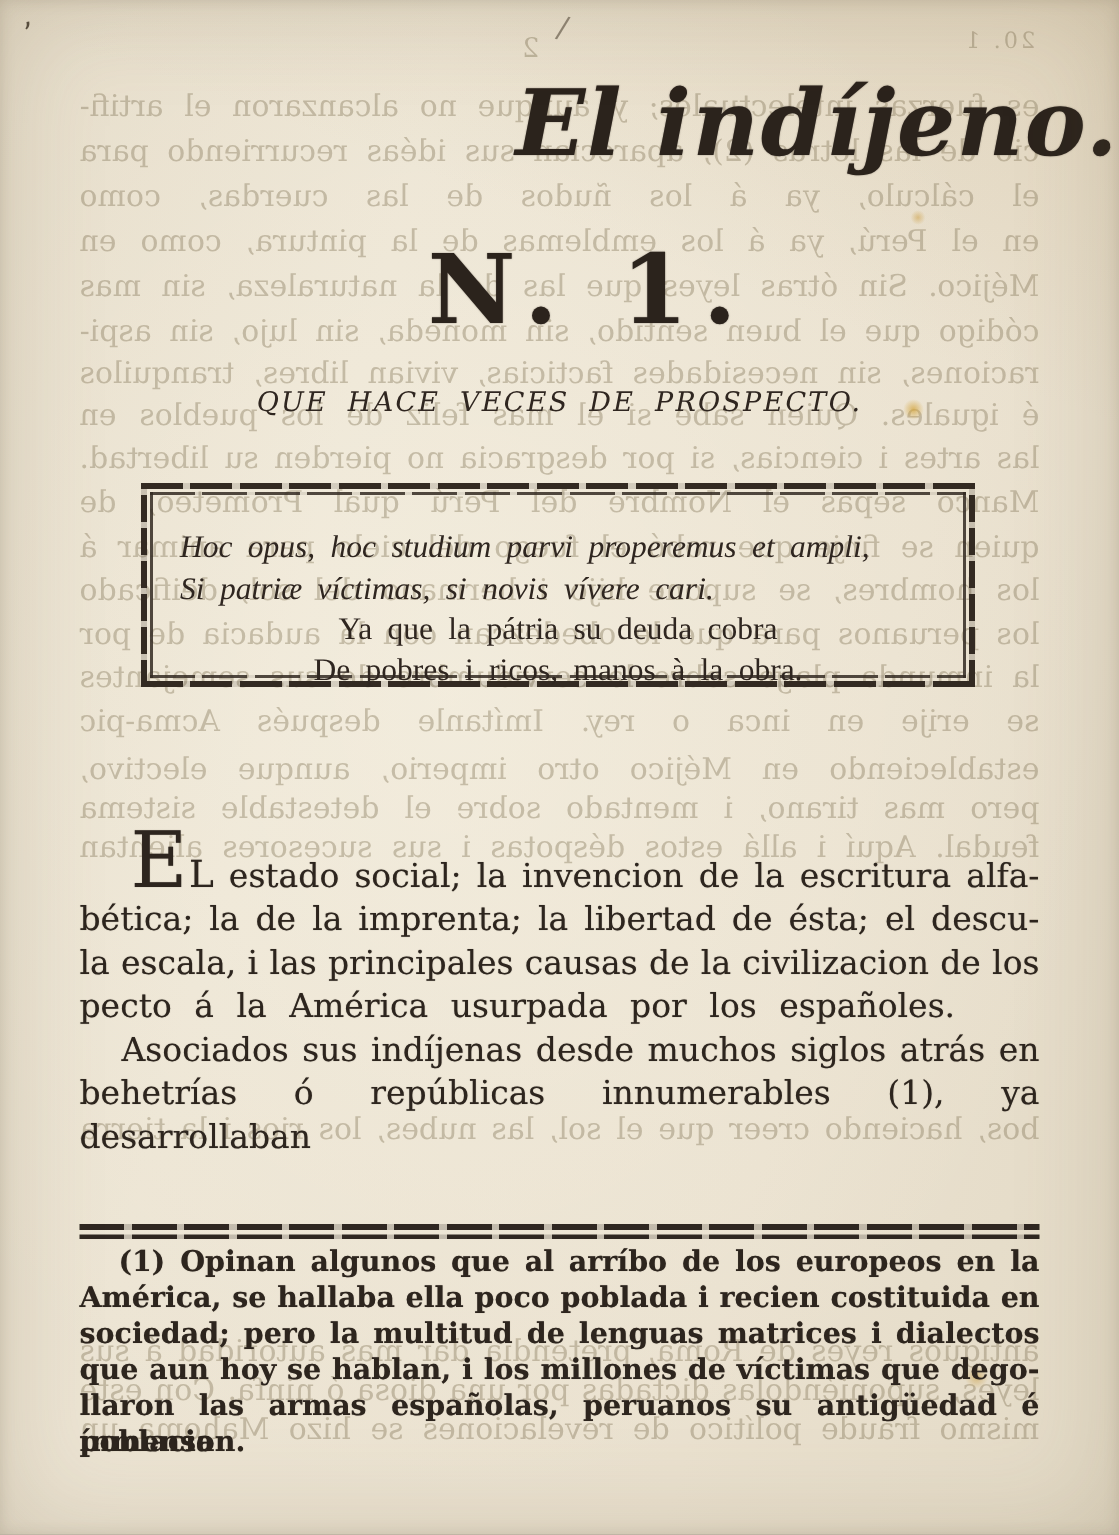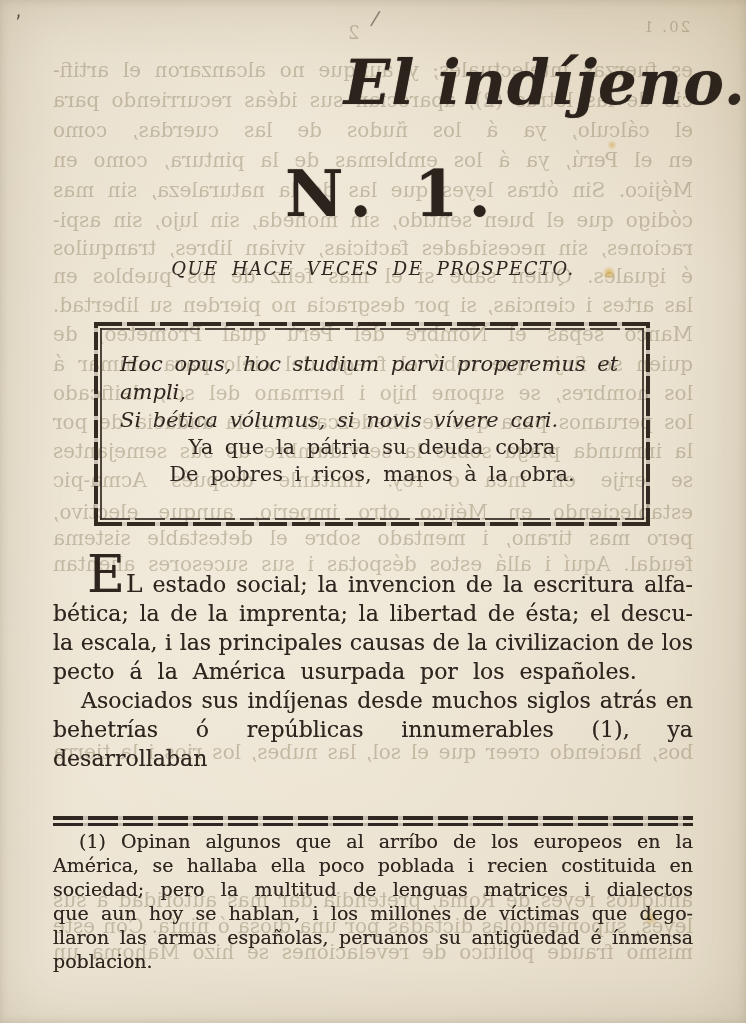--- a/index.html
+++ b/index.html
@@ -50,21 +50,21 @@
     position:absolute;left:0;top:162px;width:100%;
     text-align:center;font-weight:700;font-size:64px;line-height:1;
     letter-spacing:10px;color:#2b231c;text-shadow:0 0 1px rgba(43,35,28,.55);margin-left:20px;
   }
   .subtitle{
     position:absolute;left:0;top:258px;width:100%;
     text-align:center;font-weight:400;font-style:italic;
     font-size:18px;letter-spacing:1.5px;word-spacing:6px;color:#2f2620;
   }
   
-  .ebox{position:absolute;left:94px;top:322px;width:556px;height:204px;}
+  .ebox{position:absolute;left:94px;top:322px;width:556px;height:136px;font-family:Liberation Serif, serif;}
   .b1,.b2{position:absolute;pointer-events:none;}
   .b1{inset:0;
     background:
       repeating-linear-gradient(90deg,#332a22 0 28px,rgba(51,42,34,.15) 28px 33px) left top/100% 4px no-repeat,
       repeating-linear-gradient(90deg,#332a22 0 28px,rgba(51,42,34,.15) 28px 33px) left bottom/100% 4px no-repeat,
       repeating-linear-gradient(0deg,#332a22 0 18px,rgba(51,42,34,.2) 18px 22px) left top/4px 100% no-repeat,
       repeating-linear-gradient(0deg,#332a22 0 18px,rgba(51,42,34,.2) 18px 22px) right top/4px 100% no-repeat;}
   .b2{inset:6px;
     background:
       repeating-linear-gradient(90deg,rgba(51,42,34,.85) 0 22px,rgba(51,42,34,.1) 22px 27px) left top/2px 100% no-repeat,
@@ -83,21 +83,21 @@
   .dropE{font-size:52px;line-height:0;margin-left:34px;letter-spacing:1px;}
   .dropL{font-size:25px;line-height:0;}
   .flr{margin-left:10px;}
   .p2>div:first-child{text-indent:28px;}
   
   .fnrule{position:absolute;left:53px;top:816px;width:640px;height:10px;}
   .fnrule::before,.fnrule::after{content:"";position:absolute;left:0;right:0;height:3.5px;
     background:repeating-linear-gradient(90deg,#2f2721 0 30px,rgba(47,39,33,.22) 30px 35px);}
   .fnrule::before{top:0;}
   .fnrule::after{bottom:0;}
-  .fnote{position:absolute;left:53px;top:829px;width:640px;font-size:19px;color:#2d251e;text-shadow:0 0 .5px rgba(45,37,30,.5);}
+  .fnote{position:absolute;left:53px;top:829px;width:640px;font-size:19px;color:#2d251e;text-shadow:0 0 .5px rgba(45,37,30,.5);font-weight:bold;}
   .fline{height:24px;line-height:24px;text-align:justify;text-align-last:justify;}
   .fnote>div:first-child{text-indent:26px;}
 </style>
 </head>
 <body>
 
 <div class="sheet">
 
   <div class="ghost-layer">
       <div class="gline" style="top: 58px;">es fuerzas intelectuales; y aunque no alcanzaron el artifi-</div>
@@ -137,21 +137,21 @@
     <div class="masthead">El indíjeno.</div>
     <div class="issue">N. 1.</div>
     <div class="subtitle">QUE HACE VECES DE PROSPECTO.</div>
 
     <div class="ebox">
       <div class="b1"></div>
       <div class="b2"></div>
       <div class="einner">
         <div class="latin-lines">
             <div>Hoc opus, hoc studium parvi properemus et ampli,</div>
-            <div>Si bética vólumus, si novis vívere cari.</div>
+            <div>Si patriæ víctimas, si novis vívere cari.</div>
           </div>
         <div class="verse-lines">
             <div>Ya que la pátria su deuda cobra</div>
             <div>De pobres i ricos, manos à la obra.</div>
           </div>
       </div>
     </div>
 
     <div class="bodytext">
       <div>

